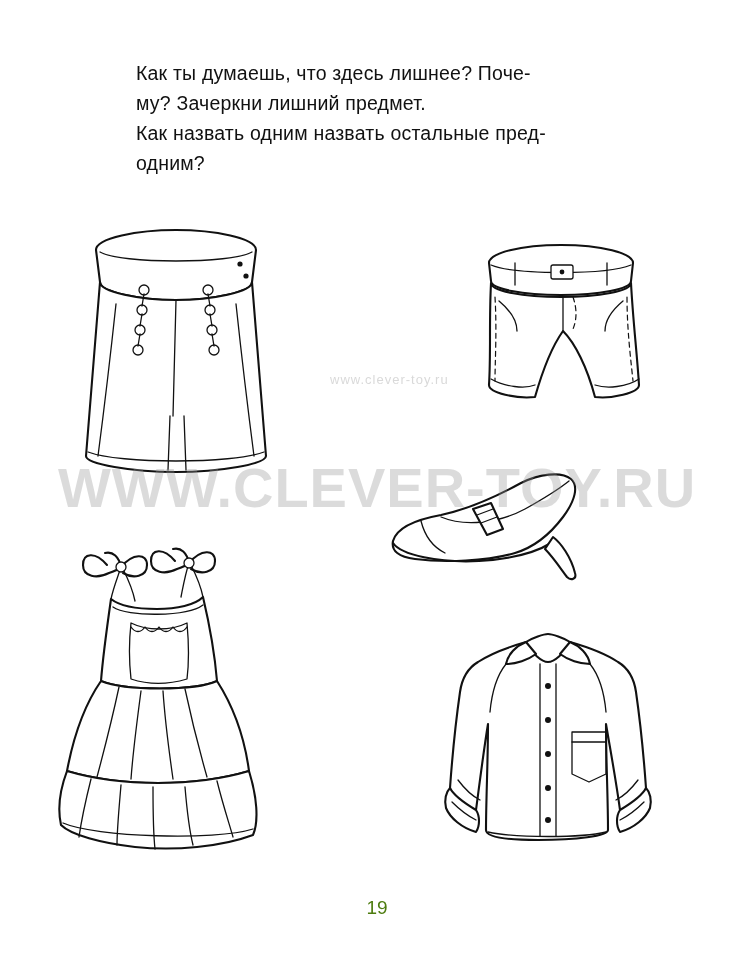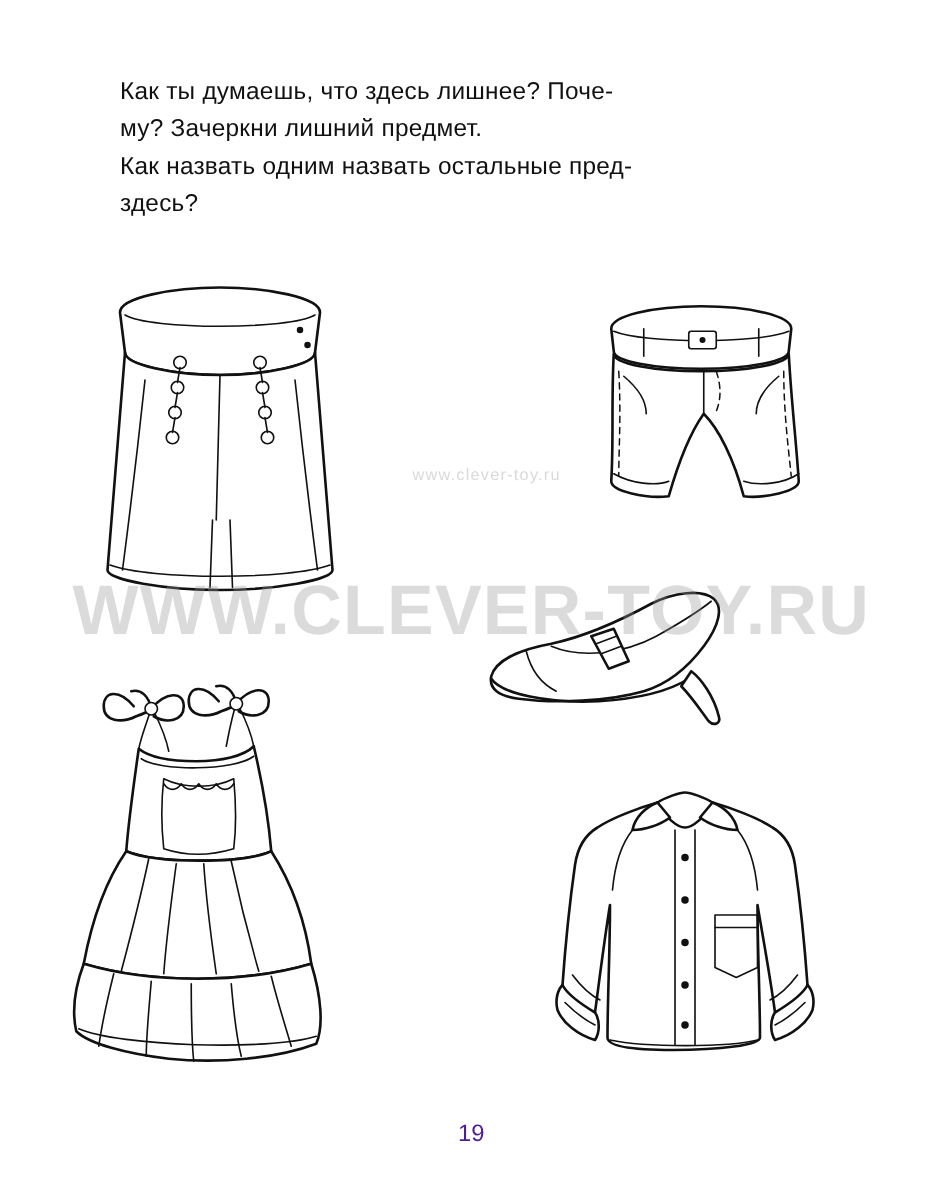--- a/index.html
+++ b/index.html
@@ -28,20 +28,21 @@
     left: 96px;
     top: 58px;
     width: 580px;
   }
   .instr-line {
     font-size: 19.5px;
     line-height: 30px;
     letter-spacing: 0.2px;
     white-space: pre;
     color: #111111;
+    margin-left: 40px;
   }
 
   
   .art {
     position: absolute;
     left: 0;
     top: 200px;
     width: 754px;
     height: 690px;
   }
@@ -109,33 +110,33 @@
   }
 
   
   .page-number {
     position: absolute;
     left: 0;
     top: 897px;
     width: 754px;
     text-align: center;
     font-size: 19px;
-    color: #4c1d95;
+    color: #4d7c0f;
   }
 </style>
 </head>
 <body>
 
 <div class="page">
 
   <div class="instructions">
     <div class="instr-line">Как ты думаешь, что здесь лишнее? Поче-</div>
     <div class="instr-line">му? Зачеркни лишний предмет.</div>
     <div class="instr-line">Как назвать одним назвать остальные пред-</div>
-    <div class="instr-line">здесь?</div>
+    <div class="instr-line">одним?</div>
   </div>
 
   <div class="art">
 
     <div class="fig" id="fig-skirt">
       <svg width="230" height="300" viewBox="0 0 230 300">
 
         <path class="ln fill-w" d="M36 30 C36 18 78 10 116 10 C154 10 196 18 196 30 L192 62 C192 72 152 80 116 80 C80 80 40 72 40 62 Z"></path>
         <path class="ln-thin" d="M40 32 C60 44 172 44 192 32"></path>
 

